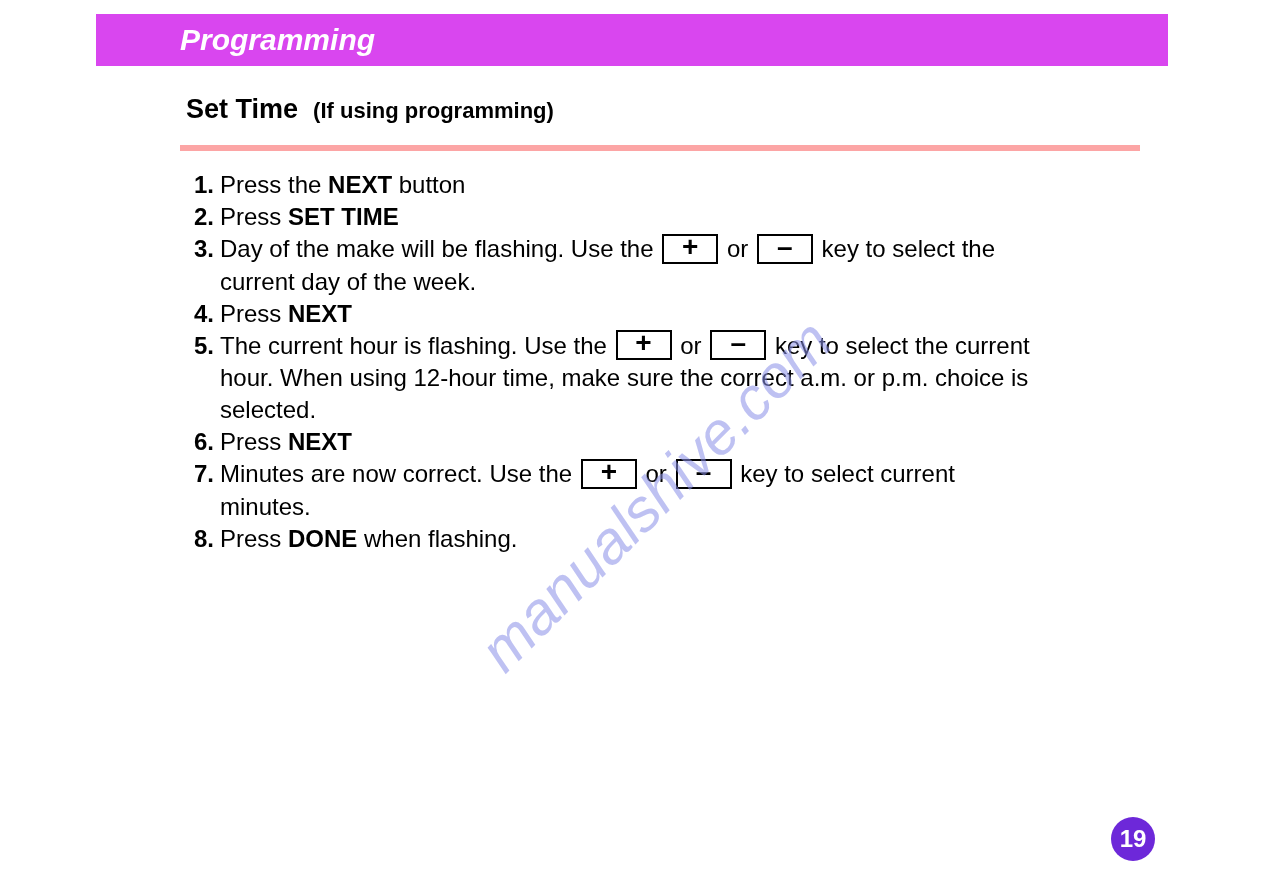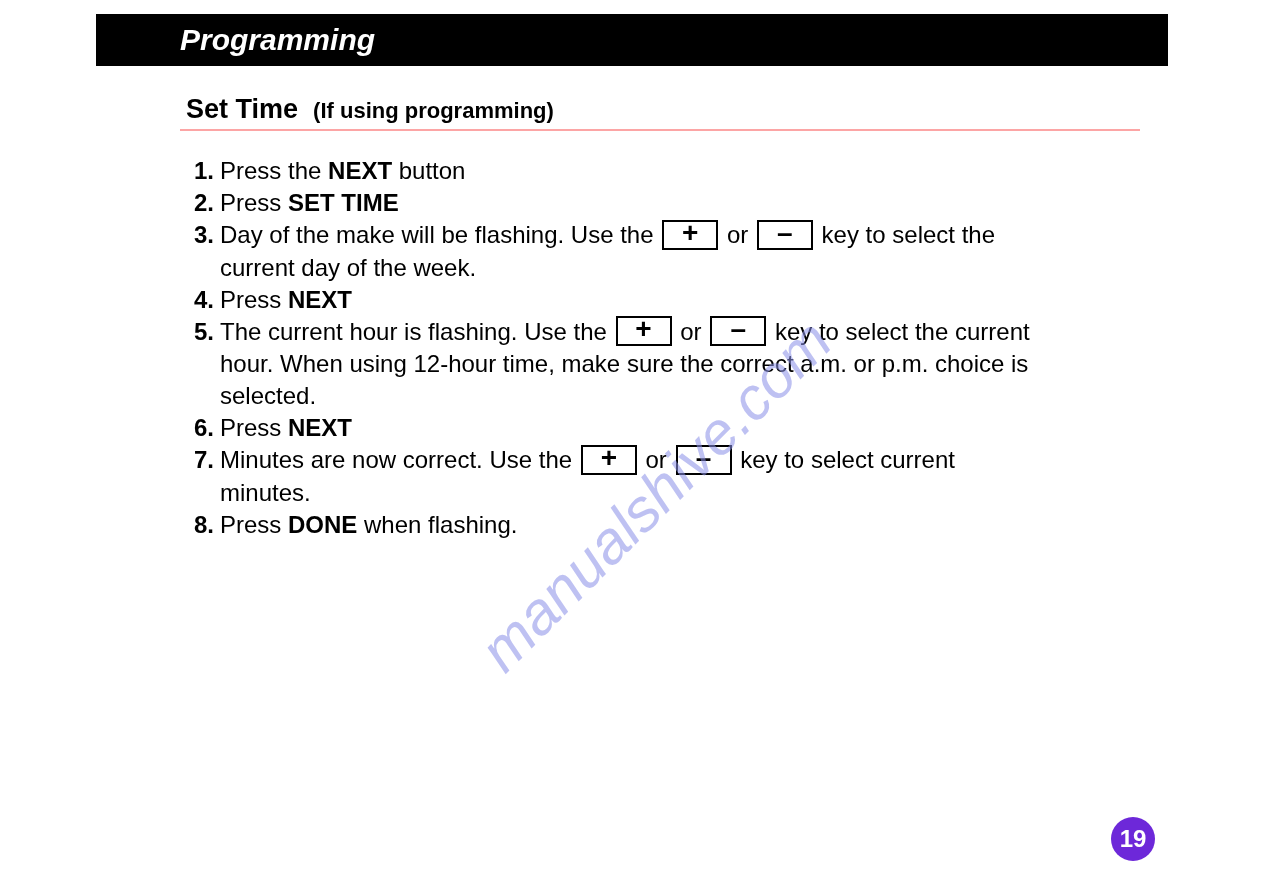--- a/index.html
+++ b/index.html
@@ -12,38 +12,38 @@
     font-family: "Segoe UI", "Myriad Pro", Arial, sans-serif;
     position: relative;
     color: #000;
   }
   .header-bar {
     position: absolute;
     left: 96px;
     top: 14px;
     width: 1072px;
     height: 52px;
-    background: #000000;
+    background: #d946ef;
     color: #fff;
     font-weight: 700;
     font-size: 30px;
     padding-left: 84px;
     line-height: 52px;
     font-style: italic;
   }
   .content {
     position: absolute;
     left: 180px;
     top: 96px;
     width: 960px;
   }
   .section-title {
-    border-bottom: 2px solid #fca5a5;
-    padding-bottom: 6px;
-    margin-bottom: 24px;
+    border-bottom: 6px solid #fca5a5;
+    padding-bottom: 22px;
+    margin-bottom: 18px;
     font-size: 27px;
     font-weight: 700;
     line-height: 1;
     padding-left: 6px;
   }
   .section-title .main { font-size: 27px; }
   .section-title .sub { font-size: 22px; font-weight: 700; }
   ol.steps {
     margin: 0;
     padding: 0 0 0 40px;

